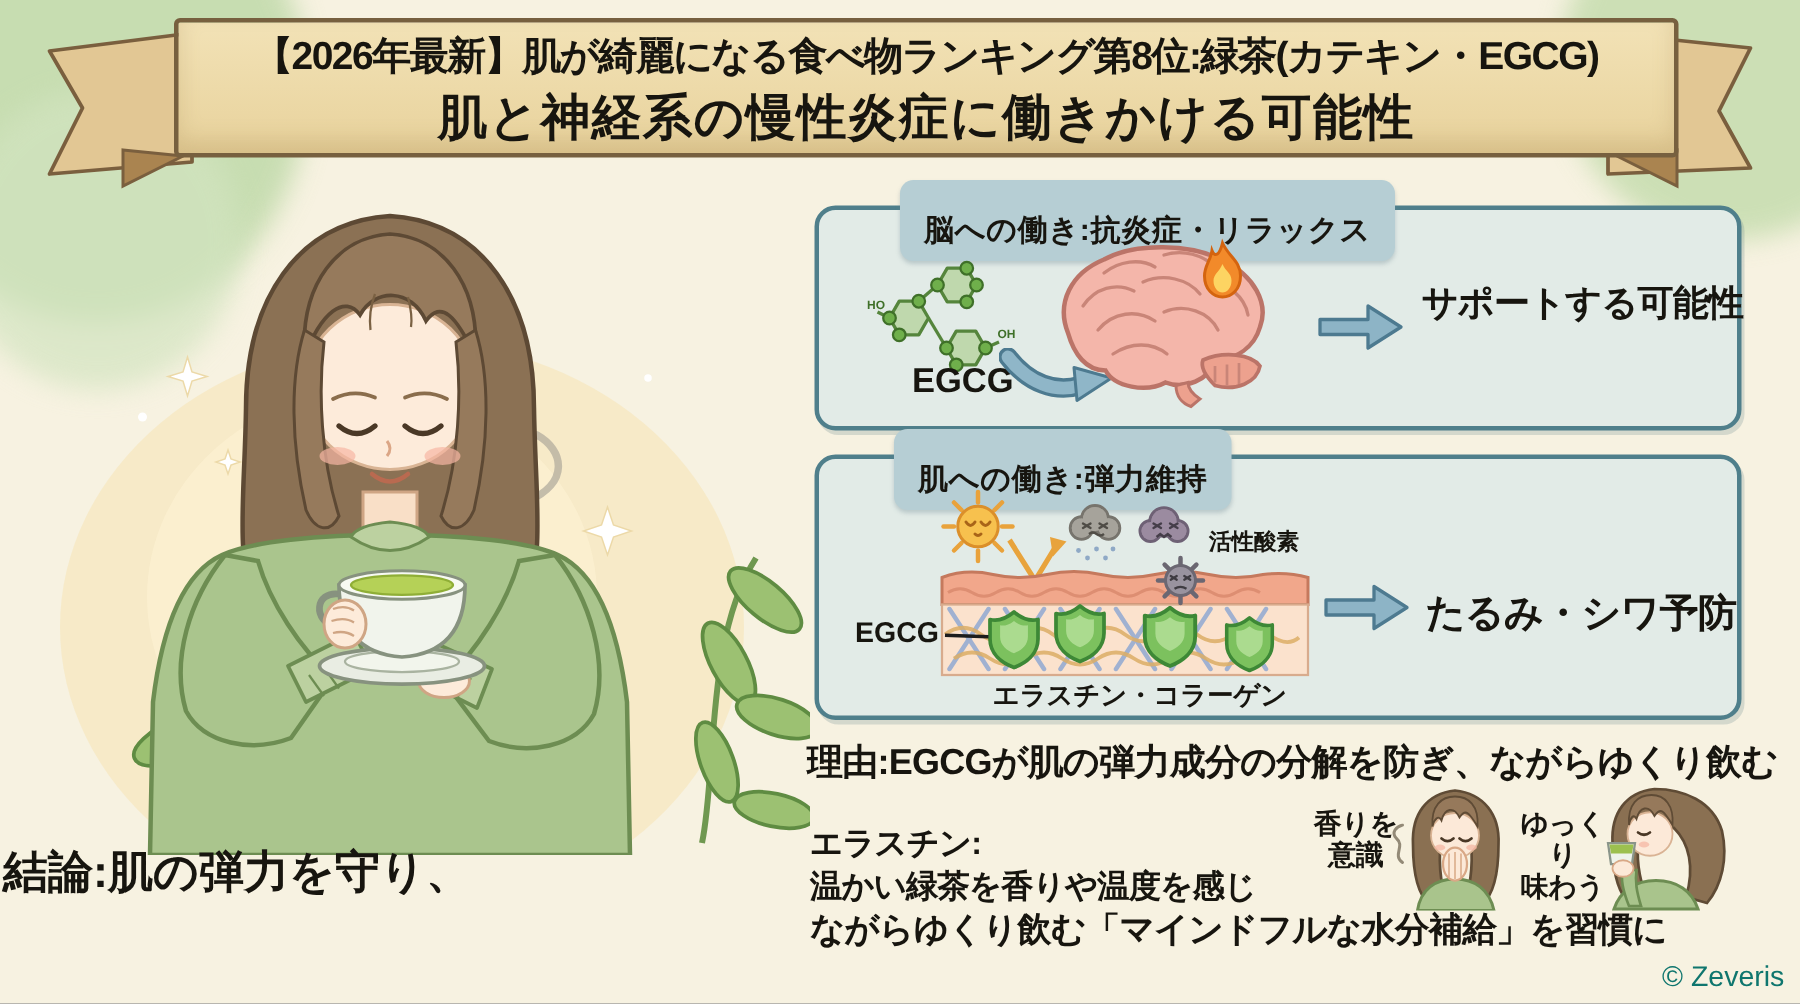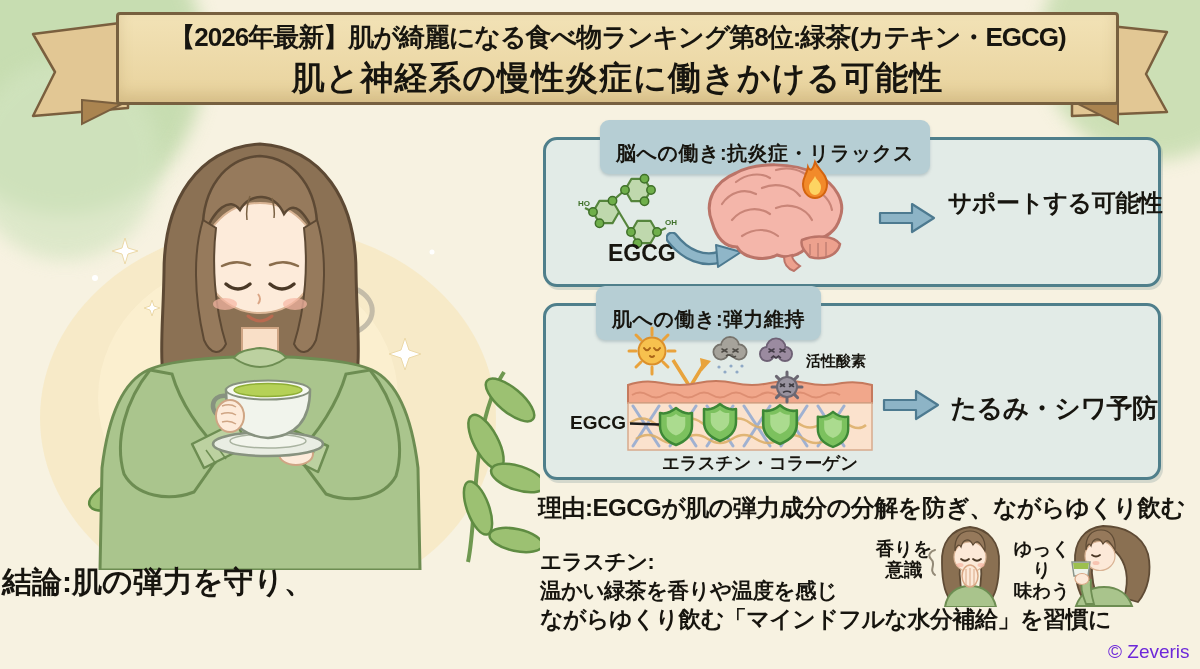--- a/index.html
+++ b/index.html
@@ -19,21 +19,21 @@
     box-shadow:2px 3px 0 rgba(90,125,130,.22);}
   .pill{position:absolute;left:54px;top:-20px;background:#b6ced4;border-radius:9px;
     padding:20px 16px 7px;font-size:20px;font-weight:800;letter-spacing:.5px;
     box-shadow:0 2px 3px rgba(110,135,145,.35);white-space:nowrap;}
   .result-text{position:absolute;font-weight:900;text-align:center;}
   .label-bold{position:absolute;font-weight:800;white-space:nowrap;}
   .body-text{position:absolute;font-weight:800;white-space:nowrap;letter-spacing:-.5px;}
   .habit-label{position:absolute;font-size:18.5px;font-weight:800;line-height:21px;text-align:center;}
   .conclusion{position:absolute;left:2px;top:562px;width:516px;text-align:left;
     font-size:30px;font-weight:700;line-height:39px;letter-spacing:0;}
-  .footer-credit{position:absolute;font-size:19px;font-weight:400;color:#6d28d9;}
+  .footer-credit{position:absolute;font-size:19px;font-weight:400;color:#0f766e;}
 </style>
 </head>
 <body>
 
 <div class="canvas">
 
   <div class="blob" style="left:-75px;top:-95px;width:280px;height:310px;background:#bcd8a6;opacity:.8;"></div>
   <div class="blob" style="left:-30px;top:60px;width:190px;height:200px;background:#d2e4c0;opacity:.7;"></div>
   <div class="blob" style="left:1040px;top:-75px;width:230px;height:235px;background:#c2dbab;opacity:.8;"></div>
 

